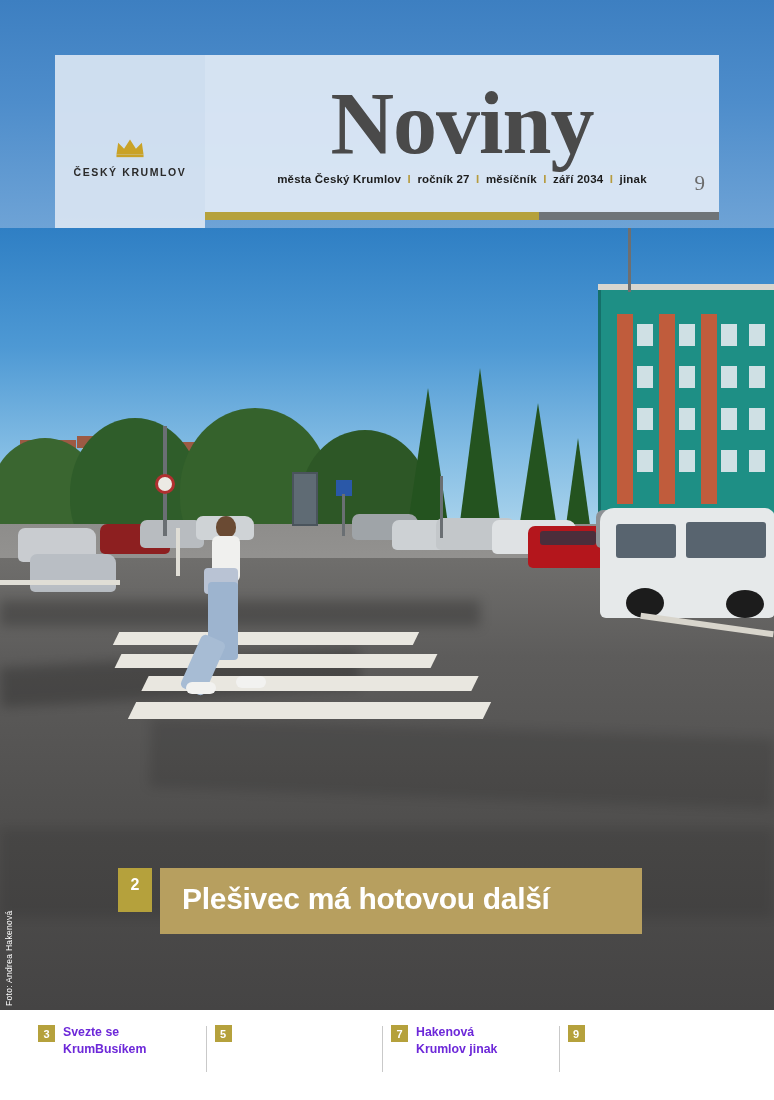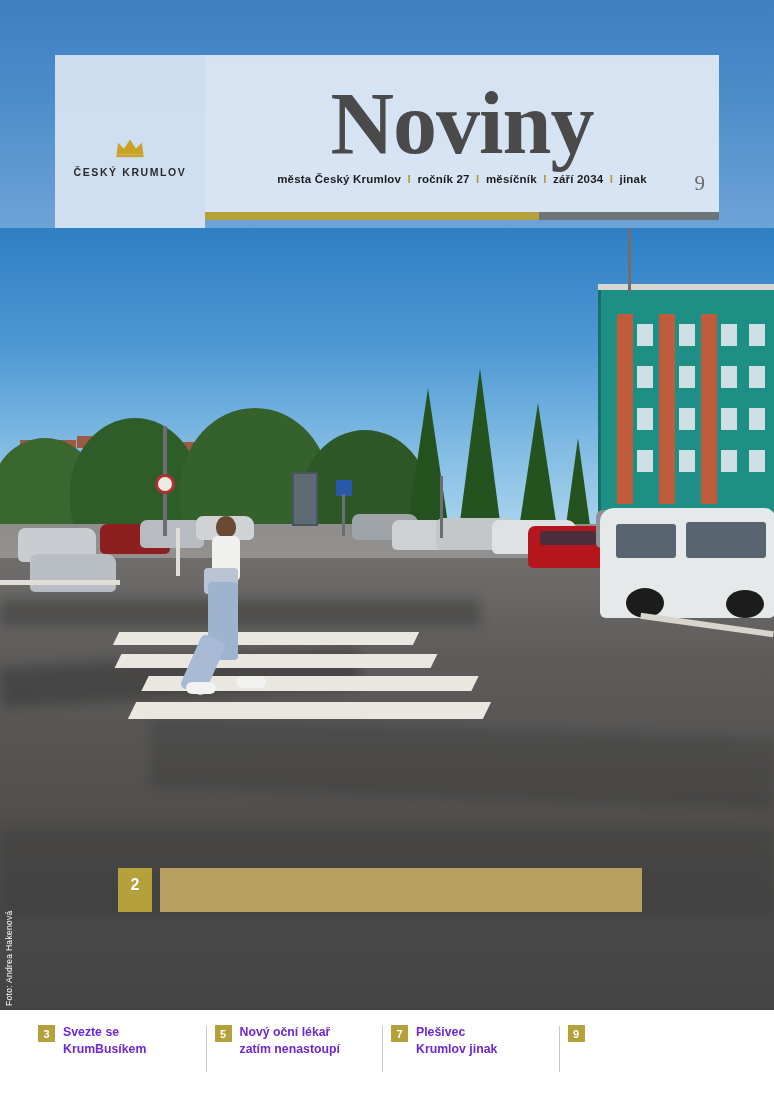--- a/index.html
+++ b/index.html
@@ -426,45 +426,42 @@
       <div style="position:absolute; left:0px; top:166px; width:30px; height:12px; background:#f2f2f0; border-radius:6px;"></div>
       <div style="position:absolute; left:50px; top:160px; width:30px; height:12px; background:#f2f2f0; border-radius:6px;"></div>
     </div>
 
     <div class="photo-credit">Foto: Andrea Hakenová</div>
   </div>
 
   <div class="headline-wrap">
     <div class="headline-page">2</div>
     <div class="headline-box">
+      <div class="line">Plešivec má hotovou další</div>
     </div>
   </div>
 
   <div class="teasers">
 
     <div class="teaser">
       <div class="teaser-num">3</div>
       <div class="teaser-text">
         <div>Svezte se</div>
         <div>KrumBusíkem</div>
       </div>
     </div>
 
     <div class="teaser">
       <div class="teaser-num">5</div>
-      <div class="teaser-text">
-        <div>Nový oční lékař</div>
-        <div>zatím nenastoupí</div>
-      </div>
     </div>
 
     <div class="teaser">
       <div class="teaser-num">7</div>
       <div class="teaser-text">
-        <div>Plešivec</div>
+        <div>Hakenová</div>
         <div>Krumlov jinak</div>
       </div>
     </div>
 
     <div class="teaser">
       <div class="teaser-num">9</div>
     </div>
 
   </div>
 </div>

